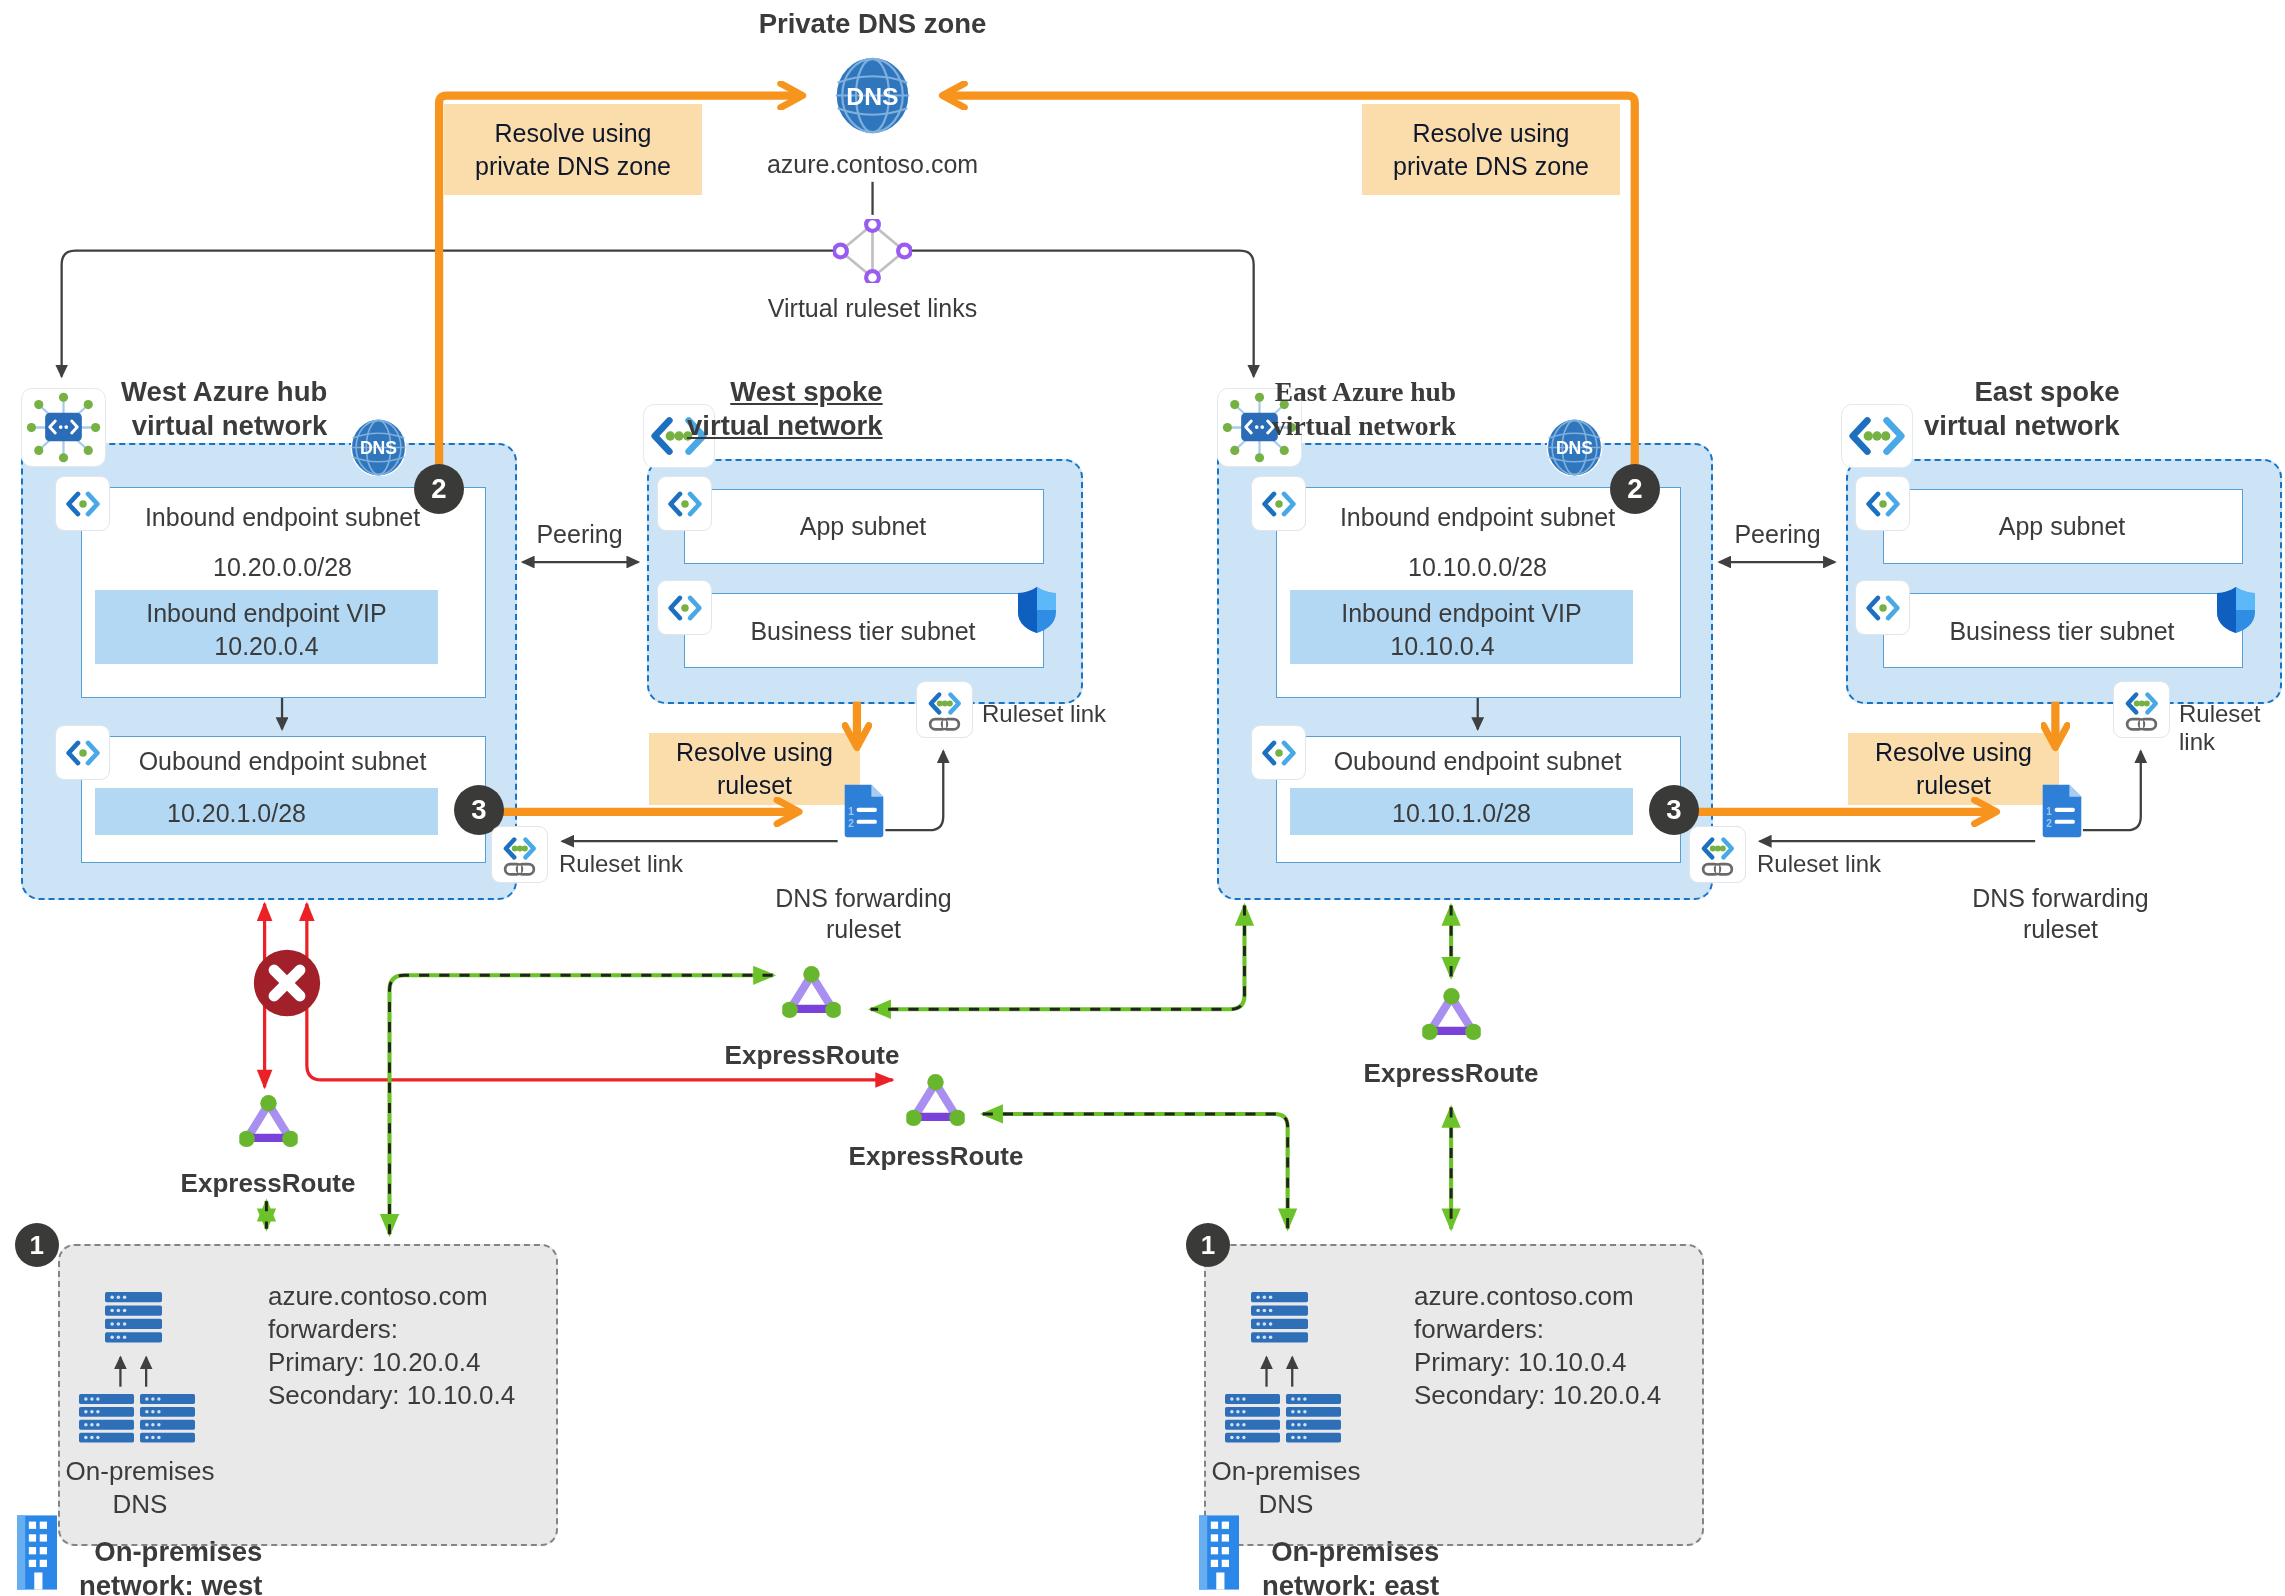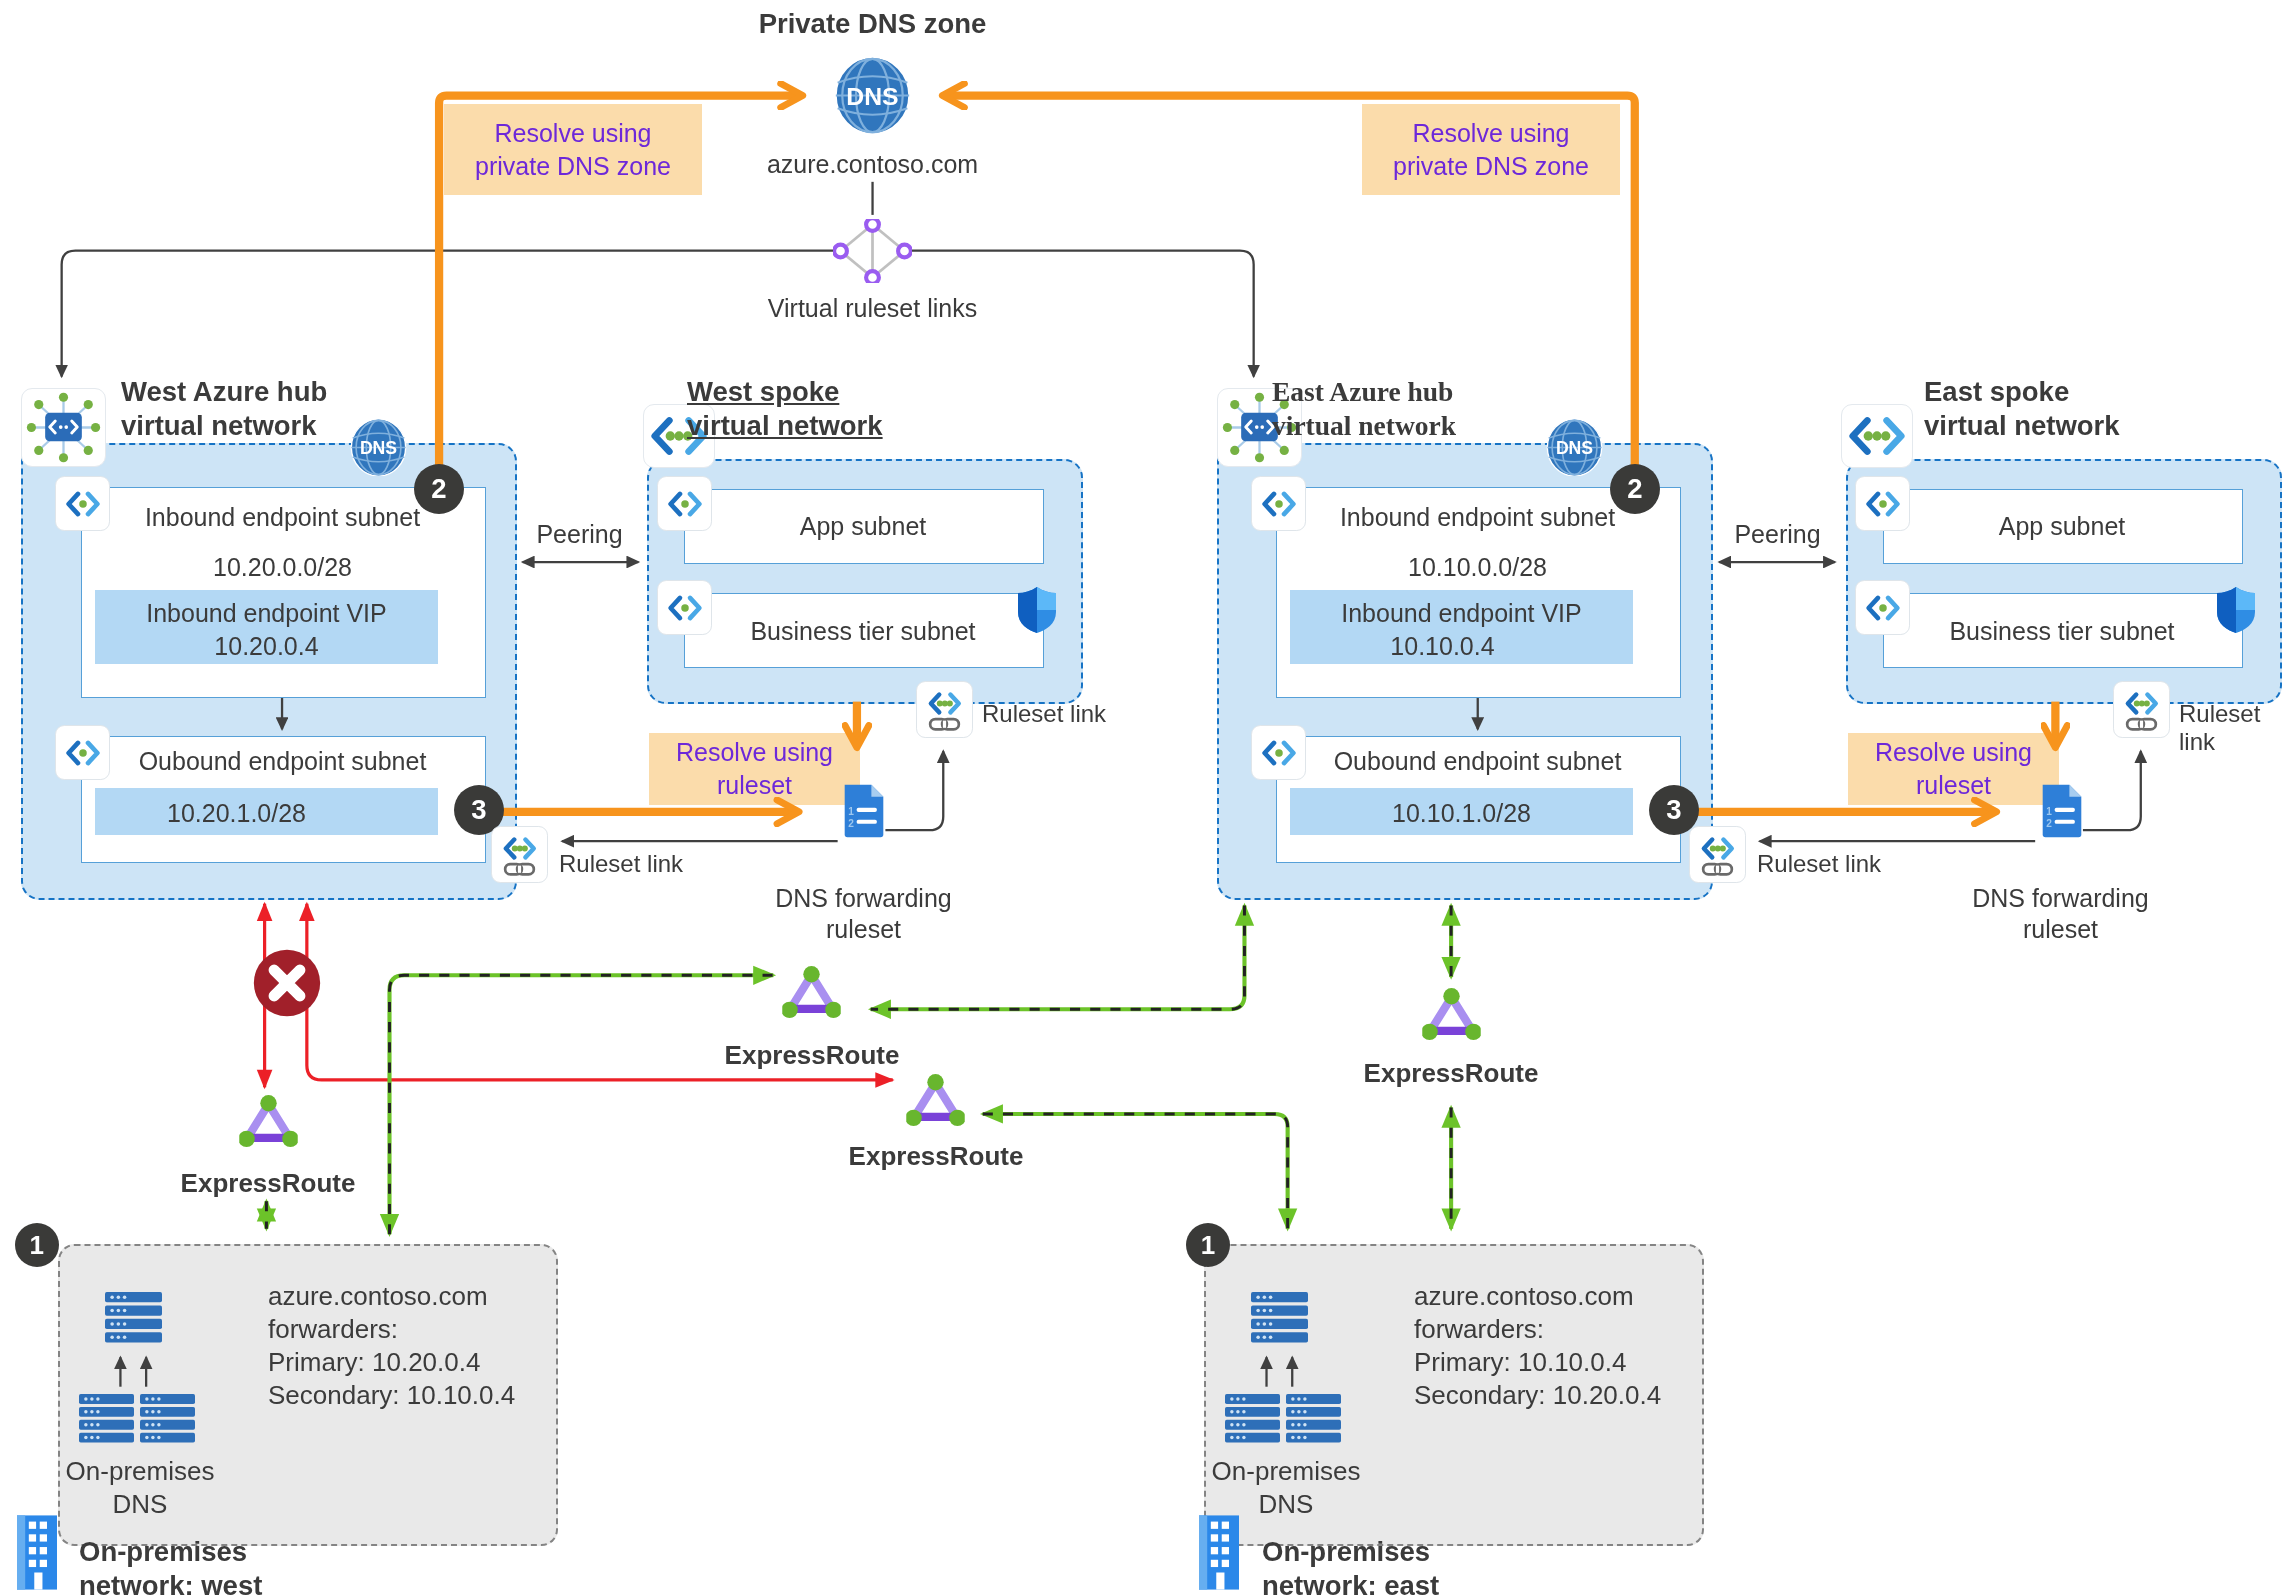--- a/index.html
+++ b/index.html
@@ -5,27 +5,27 @@
   html,body{margin:0;padding:0;background:#fff;}
   #canvas{position:relative;width:2286px;height:1597px;background:#fff;overflow:hidden;
           font-family:"Liberation Sans",sans-serif;color:#3b3b3b;}
   .abs{position:absolute;}
   svg.lay{position:absolute;left:0;top:0;width:2286px;height:1597px;pointer-events:none;}
   .vnetbox{position:absolute;background:#cde4f6;border:2.8px dashed #1673c5;border-radius:18.4px;}
   .onprembox{position:absolute;background:#e9e9e9;border:2.8px dashed #848484;border-radius:16.5px;}
   .wbox{position:absolute;background:#ffffff;border:1.8px solid #56a0d8;}
   .bluefill{position:absolute;background:#b3d8f4;}
   .callout{position:absolute;background:#fbdcab;display:flex;flex-direction:column;justify-content:center;
-           align-items:center;font-size:25px;line-height:33px;color:#6d28d9;}
+           align-items:center;font-size:25px;line-height:33px;color:#0f172a;}
   .badge{position:absolute;background:#3a3a38;color:#fff;border-radius:50%;display:flex;align-items:center;
          justify-content:center;font-weight:bold;}
   .stepbadge{width:50px;height:50px;font-size:27.5px;}
   .icx{position:absolute;background:#fff;border:0.9px solid #dfe5ea;border-radius:9.2px;
        display:flex;align-items:center;justify-content:center;}
-  .title{position:absolute;font-weight:bold;font-size:27.5px;line-height:34px;}
+  .title{position:absolute;font-weight:bold;font-size:27.5px;line-height:34px;text-align:right;}
   .lbl{position:absolute;font-size:25px;}
   .lblc{position:absolute;font-size:25px;text-align:center;}
   .erlbl{position:absolute;font-weight:bold;font-size:26px;text-align:center;width:220px;}
   .small{font-size:24px;}
 </style>
 </head>
 <body>
 
 <div id="canvas">
 

